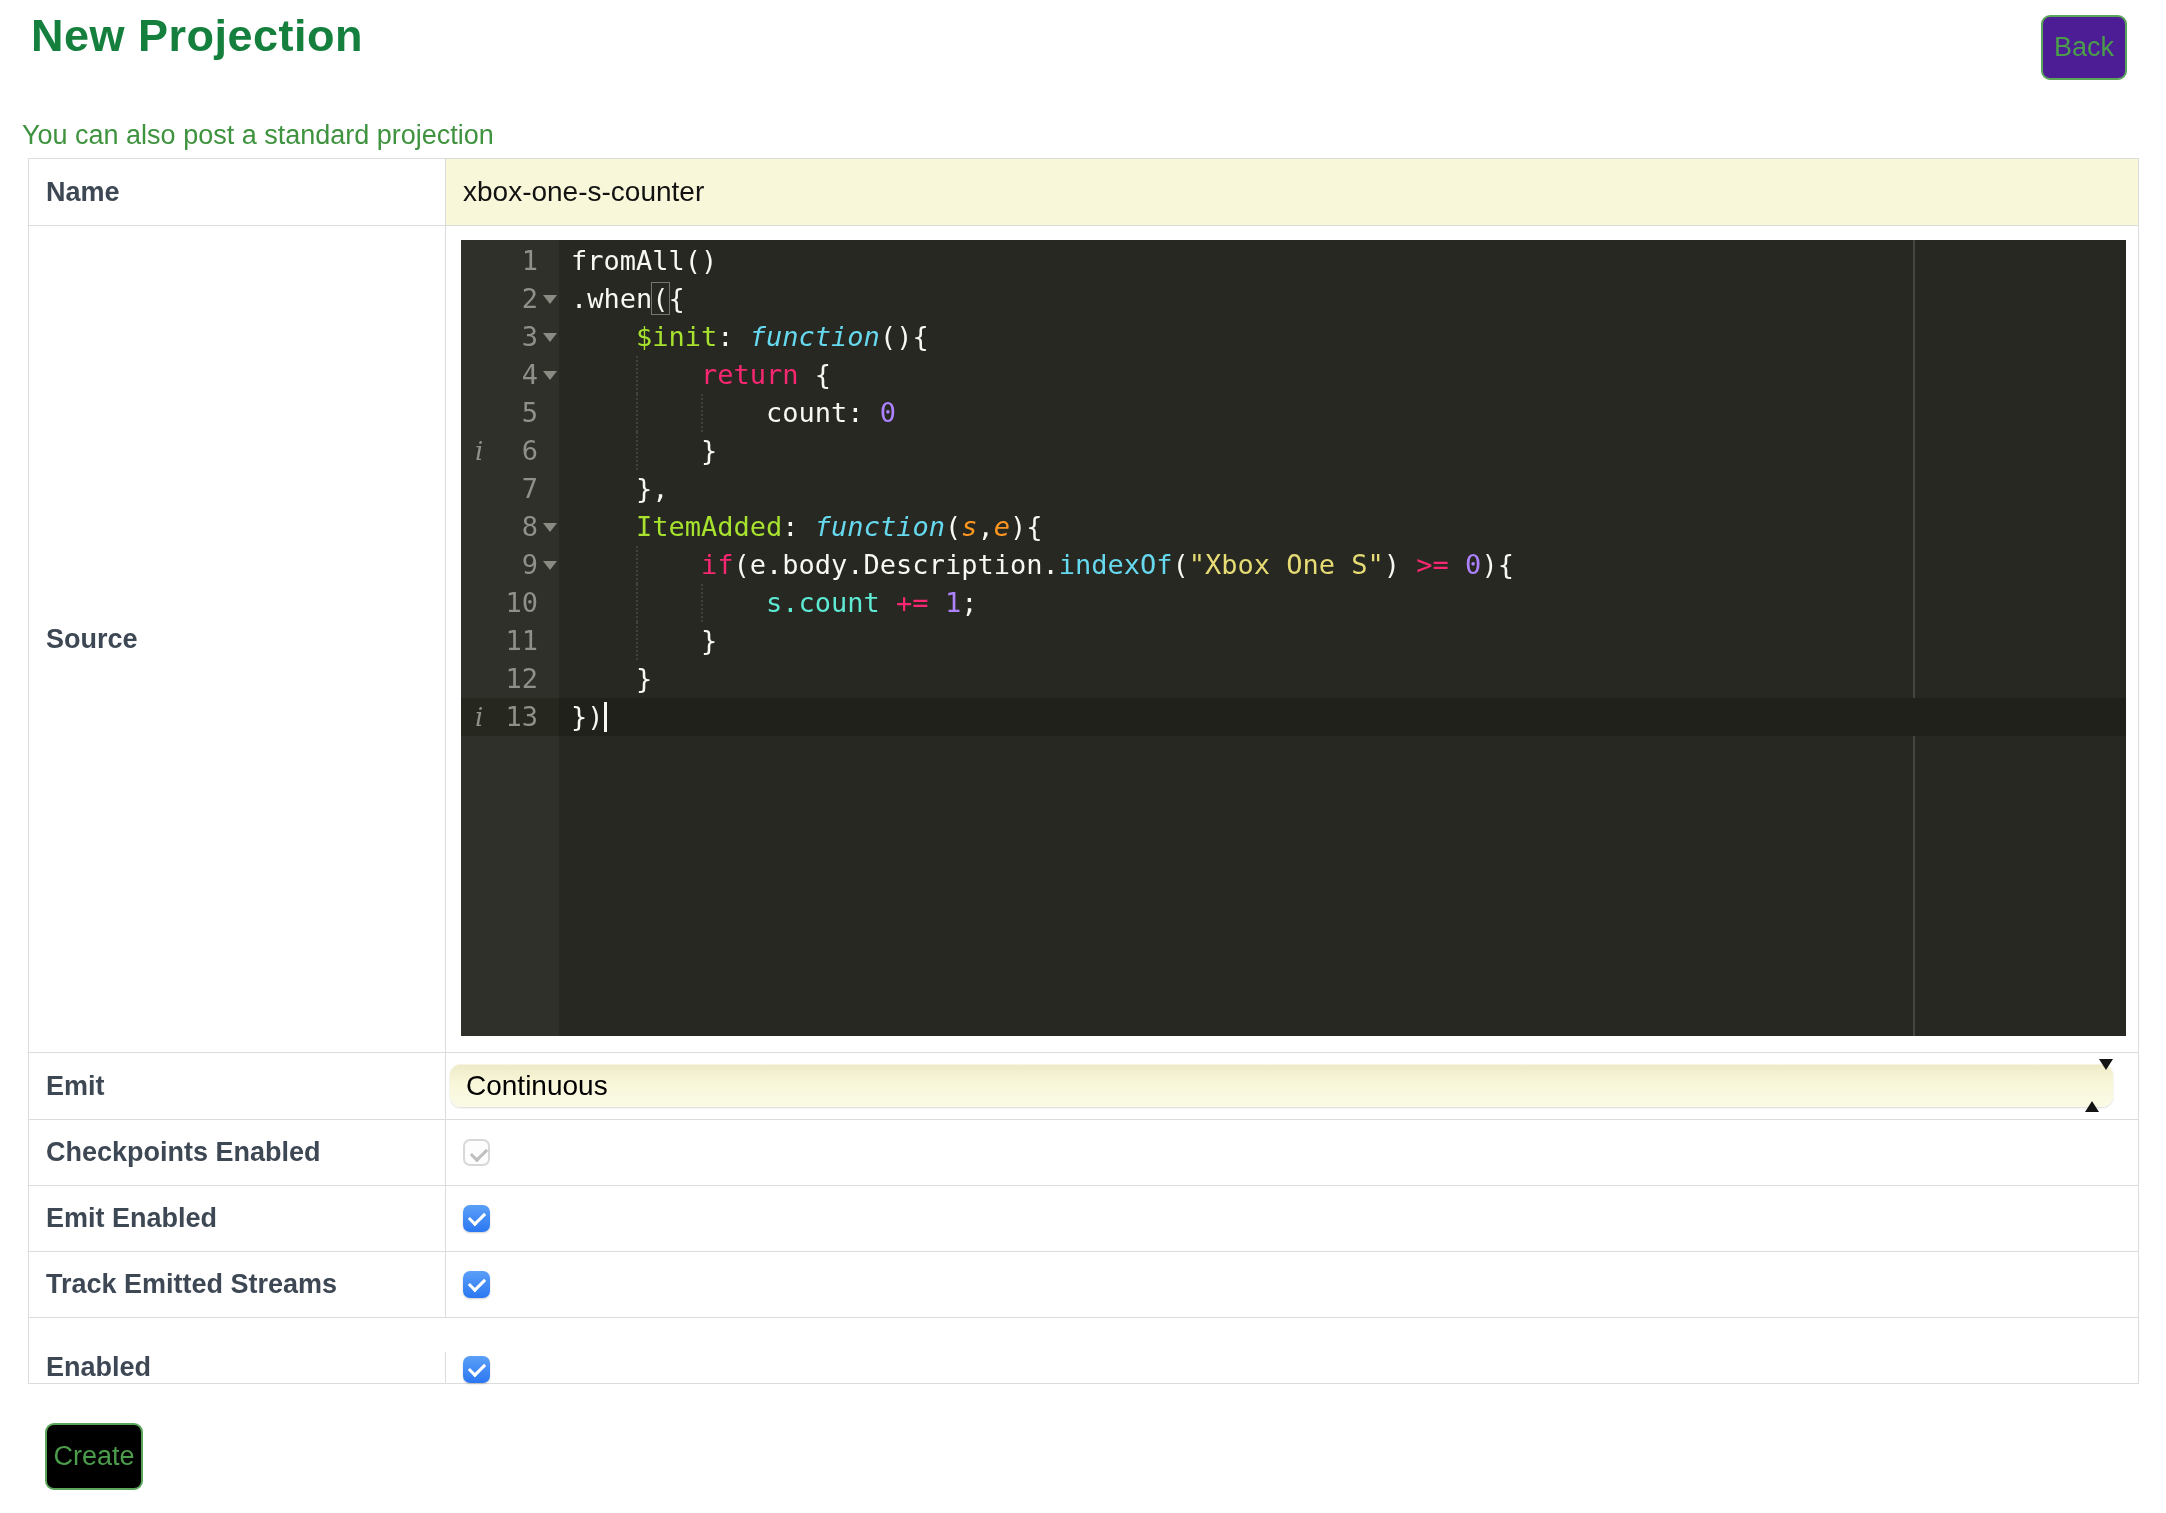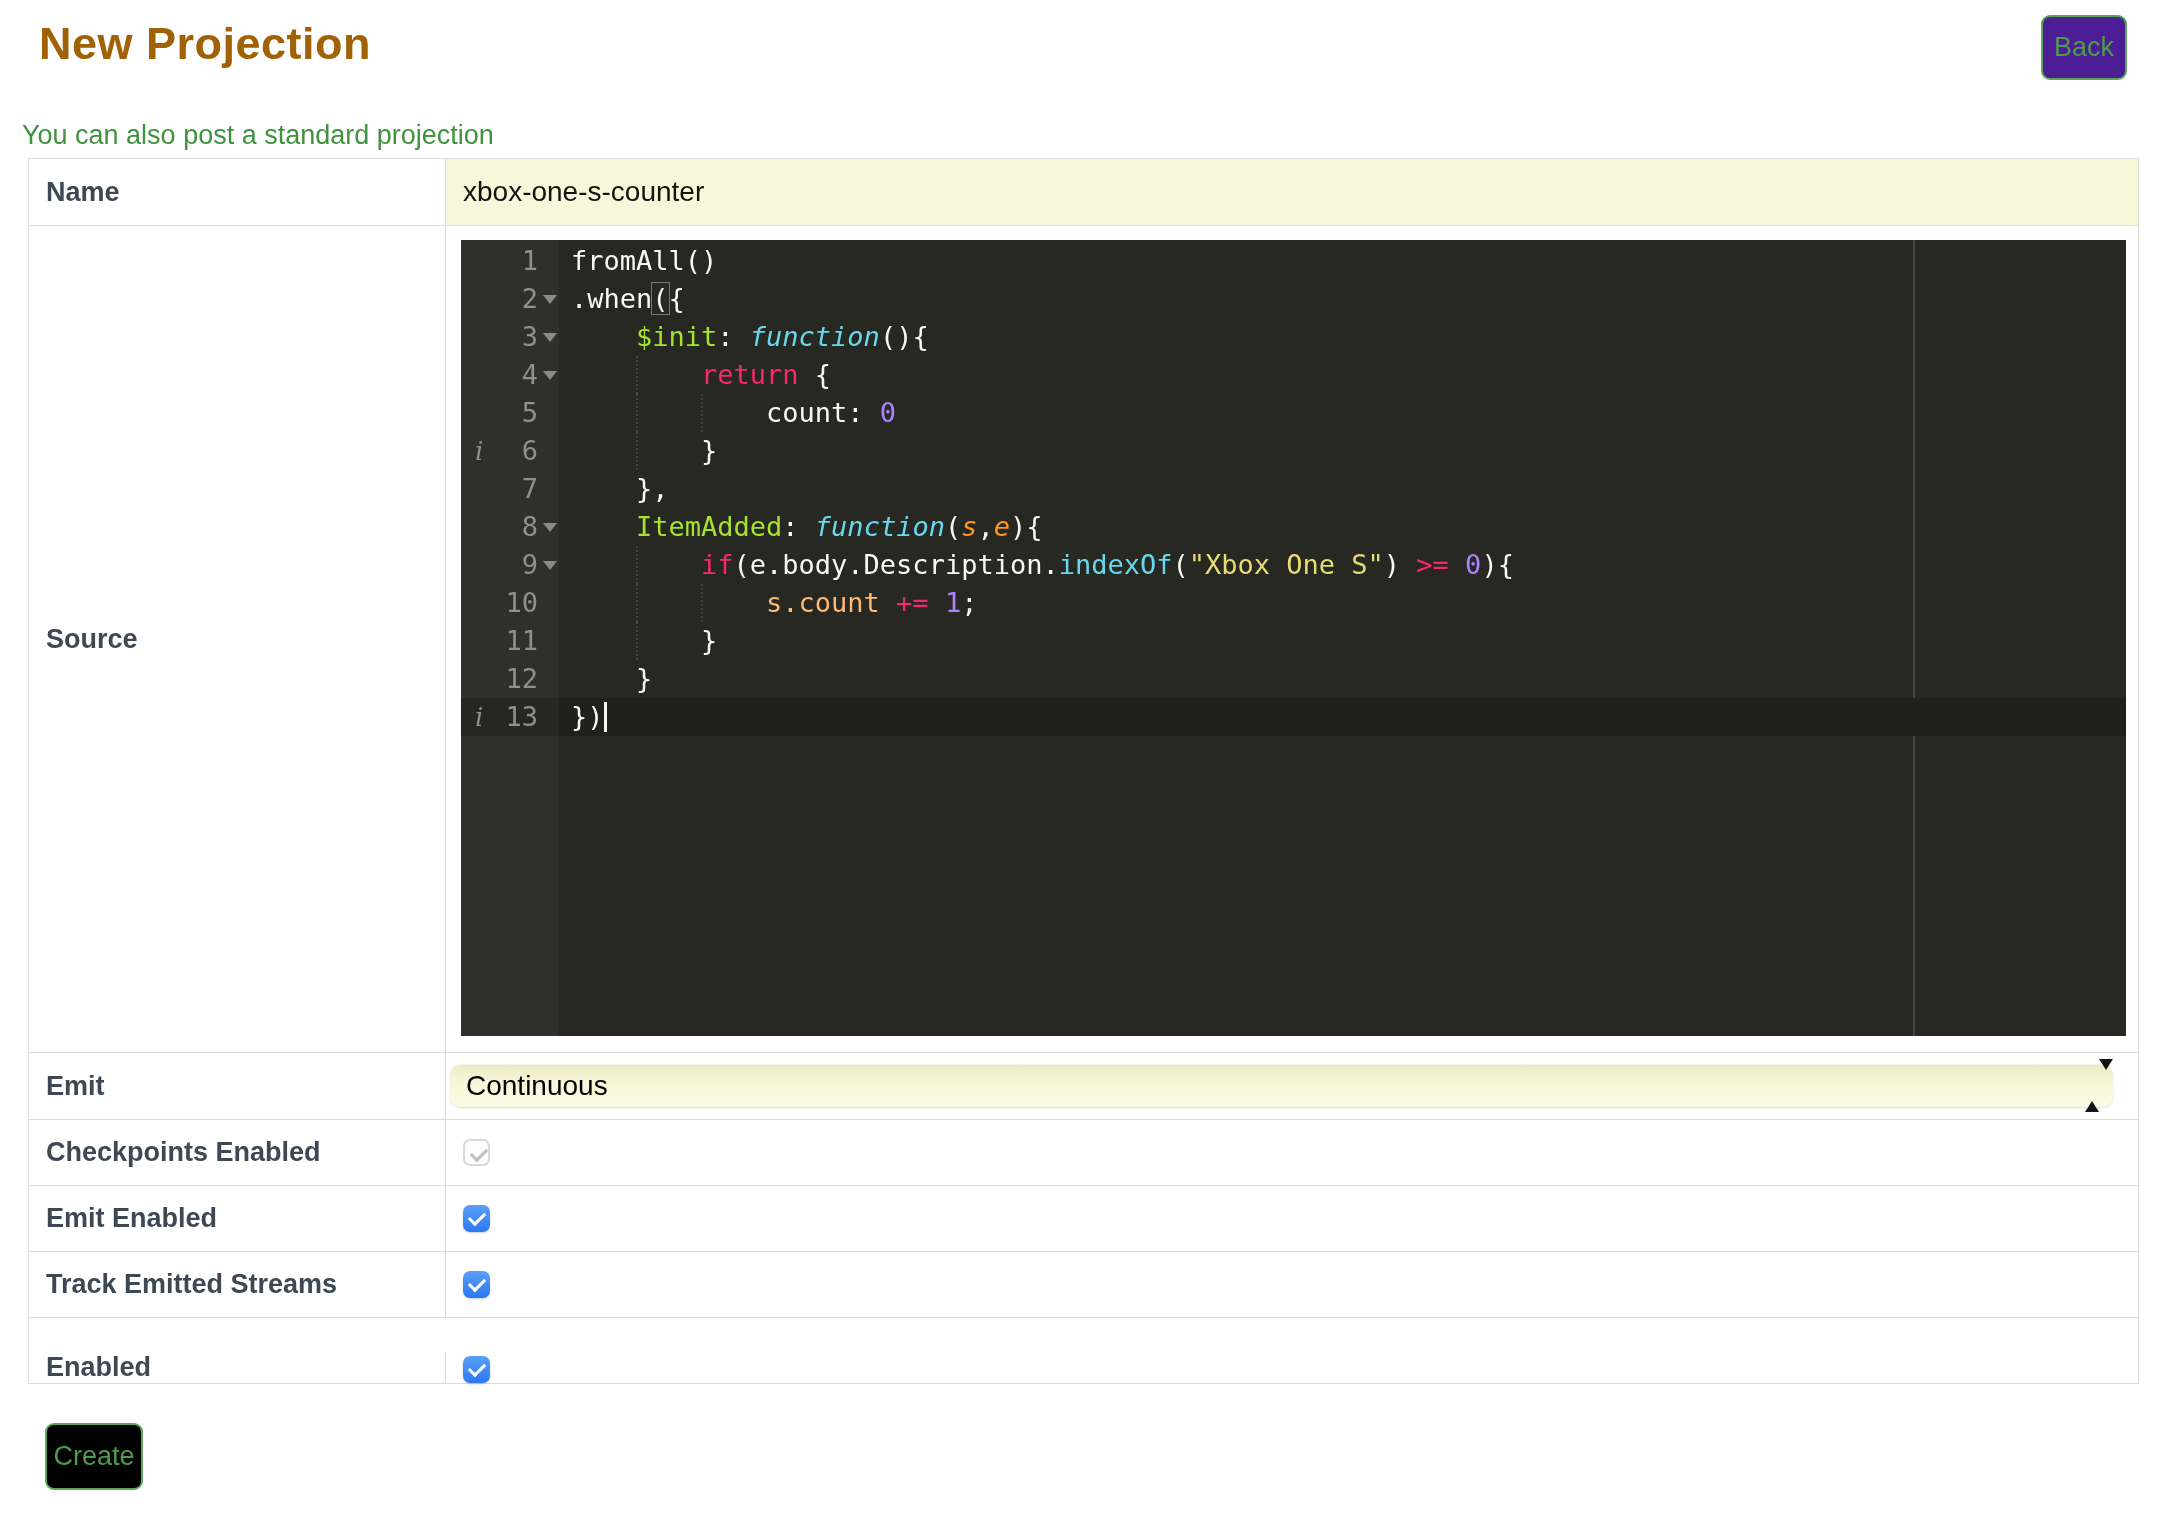--- a/index.html
+++ b/index.html
@@ -3,22 +3,22 @@
 <meta charset="utf-8">
 <style>
   html,body { margin:0; padding:0; background:#ffffff; }
   .page {
     position:relative; width:2166px; height:1513px; overflow:hidden;
     font-family:"Liberation Sans", sans-serif; background:#fff;
   }
 
   
   .page-title {
-    position:absolute; left:31px; top:10px; margin:8px;
-    font-size:45px; font-weight:bold; color:#a16207; letter-spacing:0.5px;
+    position:absolute; left:31px; top:10px; margin:0;
+    font-size:45px; font-weight:bold; color:#15803d; letter-spacing:0.5px;
   }
   .back-button {
     position:absolute; left:2041px; top:15px; width:86px; height:65px;
     background:#4c1d95; border:2px solid #5ba65b; border-radius:9px;
     color:#4c9d4b; font-size:27px; font-family:"Liberation Sans", sans-serif;
     cursor:pointer; padding:0;
   }
   .std-link {
     position:absolute; left:22px; top:120px;
     font-size:27px; color:#3f933f; text-decoration:none; cursor:pointer;
@@ -229,21 +229,21 @@
                   <span class="fold"></span>
                 </div>
                 <div class="code"><span style="color: rgb(248, 248, 242);">        </span><span style="color: rgb(249, 38, 114);">if</span><span style="color: rgb(248, 248, 242);">(e.body.Description.</span><span style="color: rgb(102, 217, 239);">indexOf</span><span style="color: rgb(248, 248, 242);">(</span><span style="color: rgb(230, 219, 116);">"Xbox One S"</span><span style="color: rgb(248, 248, 242);">) </span><span style="color: rgb(249, 38, 114);">&gt;=</span><span style="color: rgb(248, 248, 242);"> </span><span style="color: rgb(174, 129, 255);">0</span><span style="color: rgb(248, 248, 242);">){</span></div>
               </div>
               <div class="ed-line">
                 <span class="ig" style="left: 175.04px;"></span>
                 <span class="ig" style="left: 240.08px;"></span>
                 <div class="gut">
                   <span class="num">10</span>
                 </div>
-                <div class="code"><span style="color: #fdba74;">            s.count </span><span style="color: rgb(249, 38, 114);">+=</span><span style="color: rgb(248, 248, 242);"> </span><span style="color: rgb(174, 129, 255);">1</span><span style="color: rgb(248, 248, 242);">;</span></div>
+                <div class="code"><span style="color: #5eead4;">            s.count </span><span style="color: rgb(249, 38, 114);">+=</span><span style="color: rgb(248, 248, 242);"> </span><span style="color: rgb(174, 129, 255);">1</span><span style="color: rgb(248, 248, 242);">;</span></div>
               </div>
               <div class="ed-line">
                 <span class="ig" style="left: 175.04px;"></span>
                 <div class="gut">
                   <span class="num">11</span>
                 </div>
                 <div class="code"><span style="color: rgb(248, 248, 242);">        }</span></div>
               </div>
               <div class="ed-line">
                 <div class="gut">

